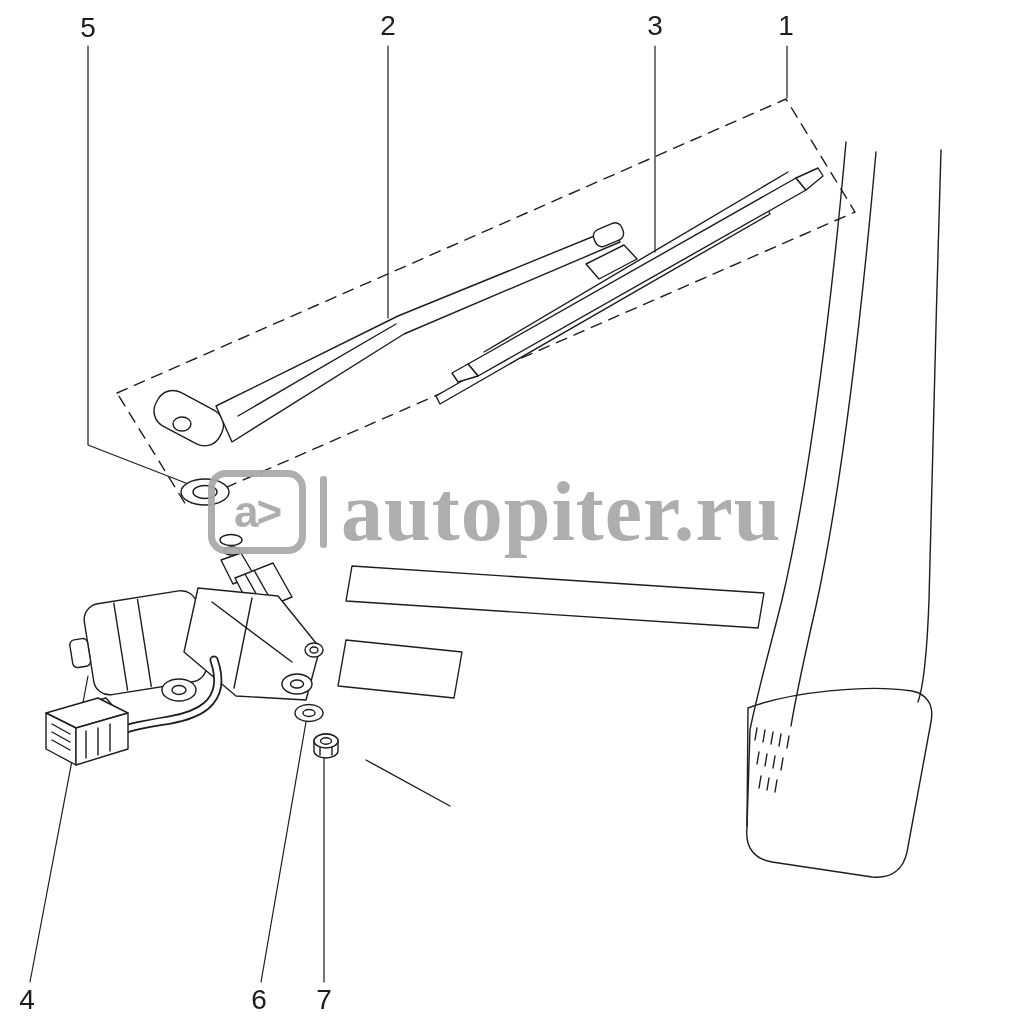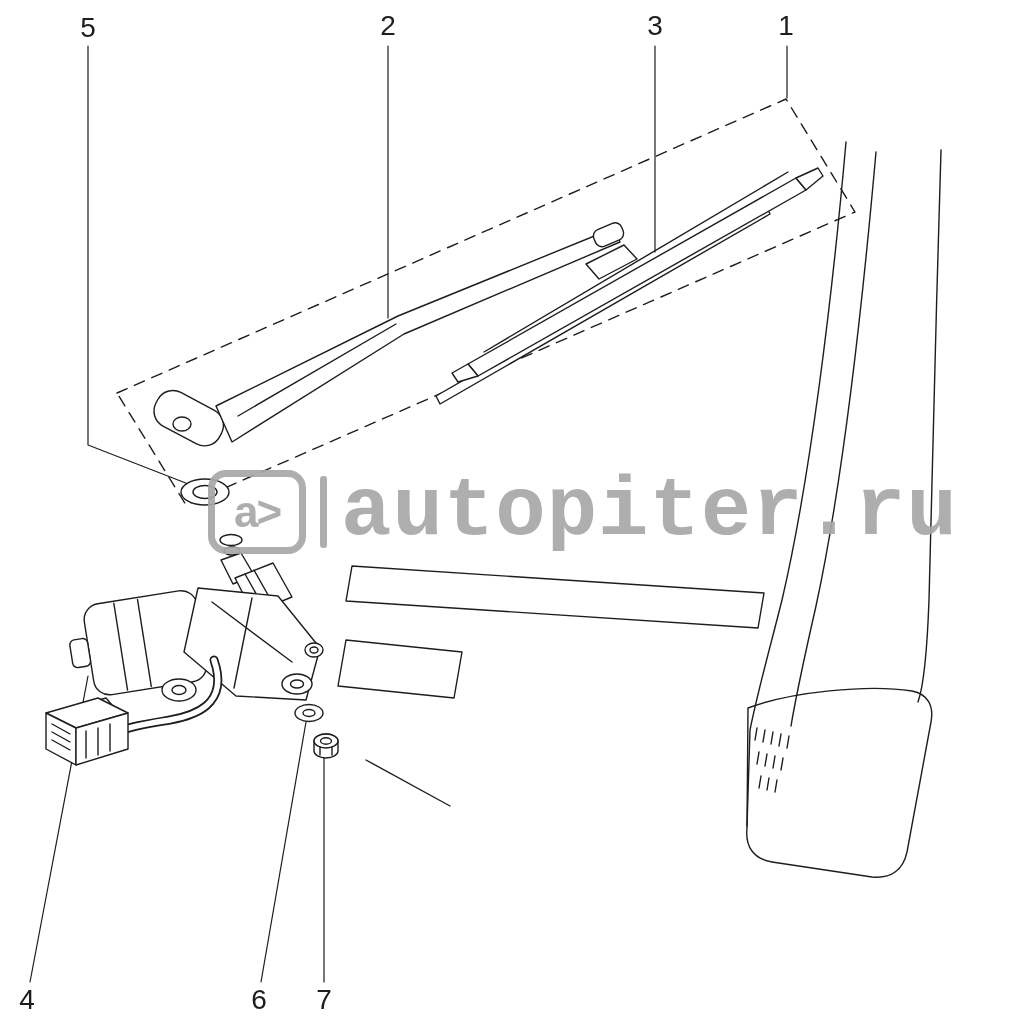--- a/index.html
+++ b/index.html
@@ -62,21 +62,21 @@
     width: 7px;
     height: 72px;
     background: currentColor;
     border-radius: 3px;
   }
   .wm-text {
     font-size: 84px;
     font-weight: bold;
     letter-spacing: 1px;
     line-height: 1;
-    font-family: Liberation Mono, monospace;
+    font-family: Liberation Serif, serif;
   }
 </style>
 </head>
 <body>
 
 <div class="stage">
 
   <svg width="1036" height="1024" viewBox="0 0 1036 1024">
     <g stroke="currentColor" fill="none" stroke-width="1.4" stroke-linecap="round" stroke-linejoin="round">
 

